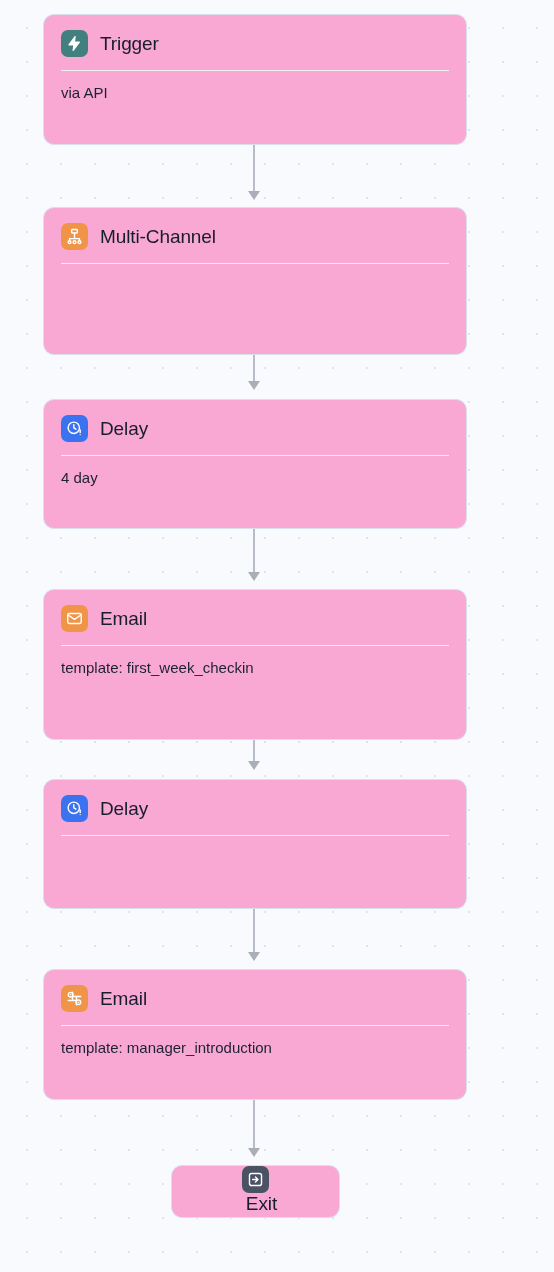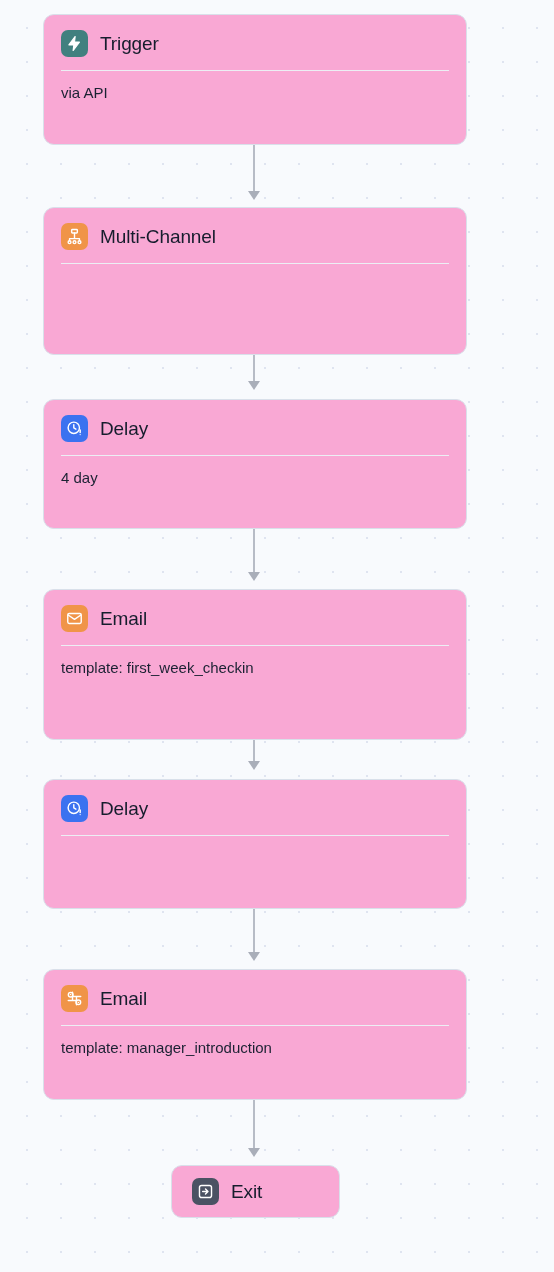--- a/index.html
+++ b/index.html
@@ -76,20 +76,21 @@
     font-size: 15px;
     color: #1b2233;
     white-space: nowrap;
   }
 
   
   .node.compact {
     display: flex;
     align-items: center;
     padding: 0 20px;
+    flex-direction: column;
   }
   .node.compact .node-title {
     font-size: 19px;
   }
 
   
   .connector {
     position: absolute;
     width: 2px;
     background: #b7bcc6;

